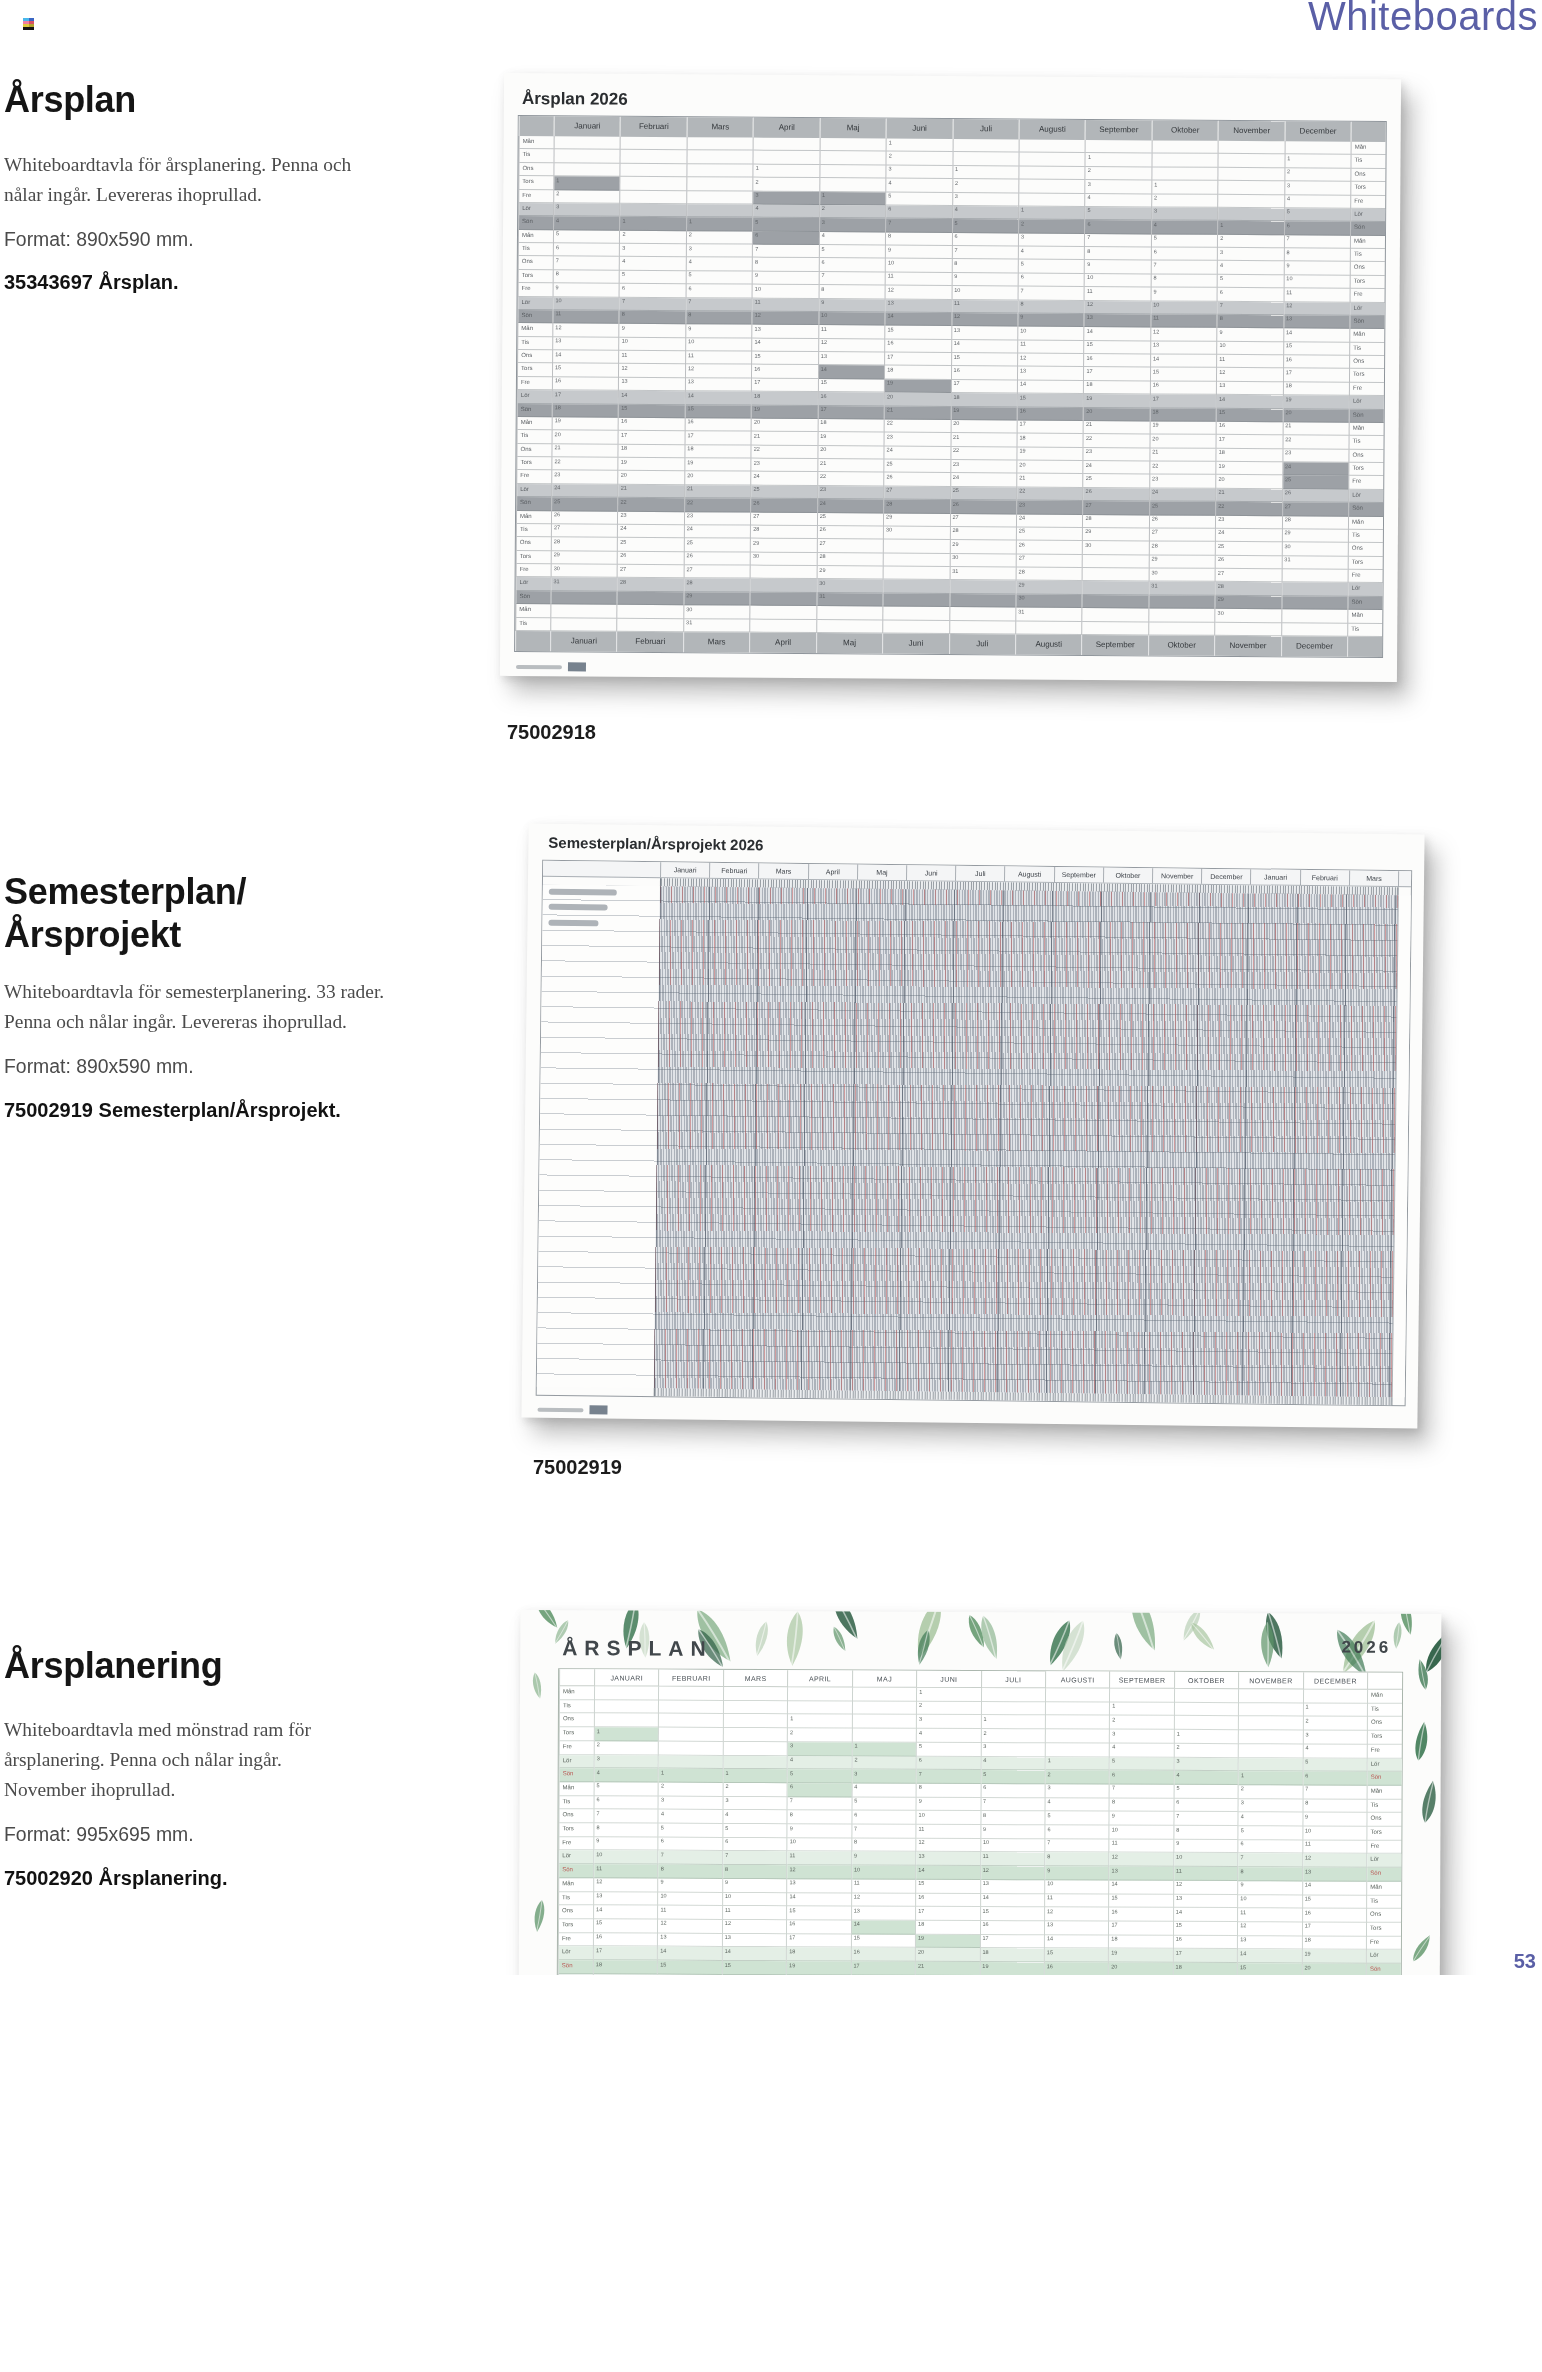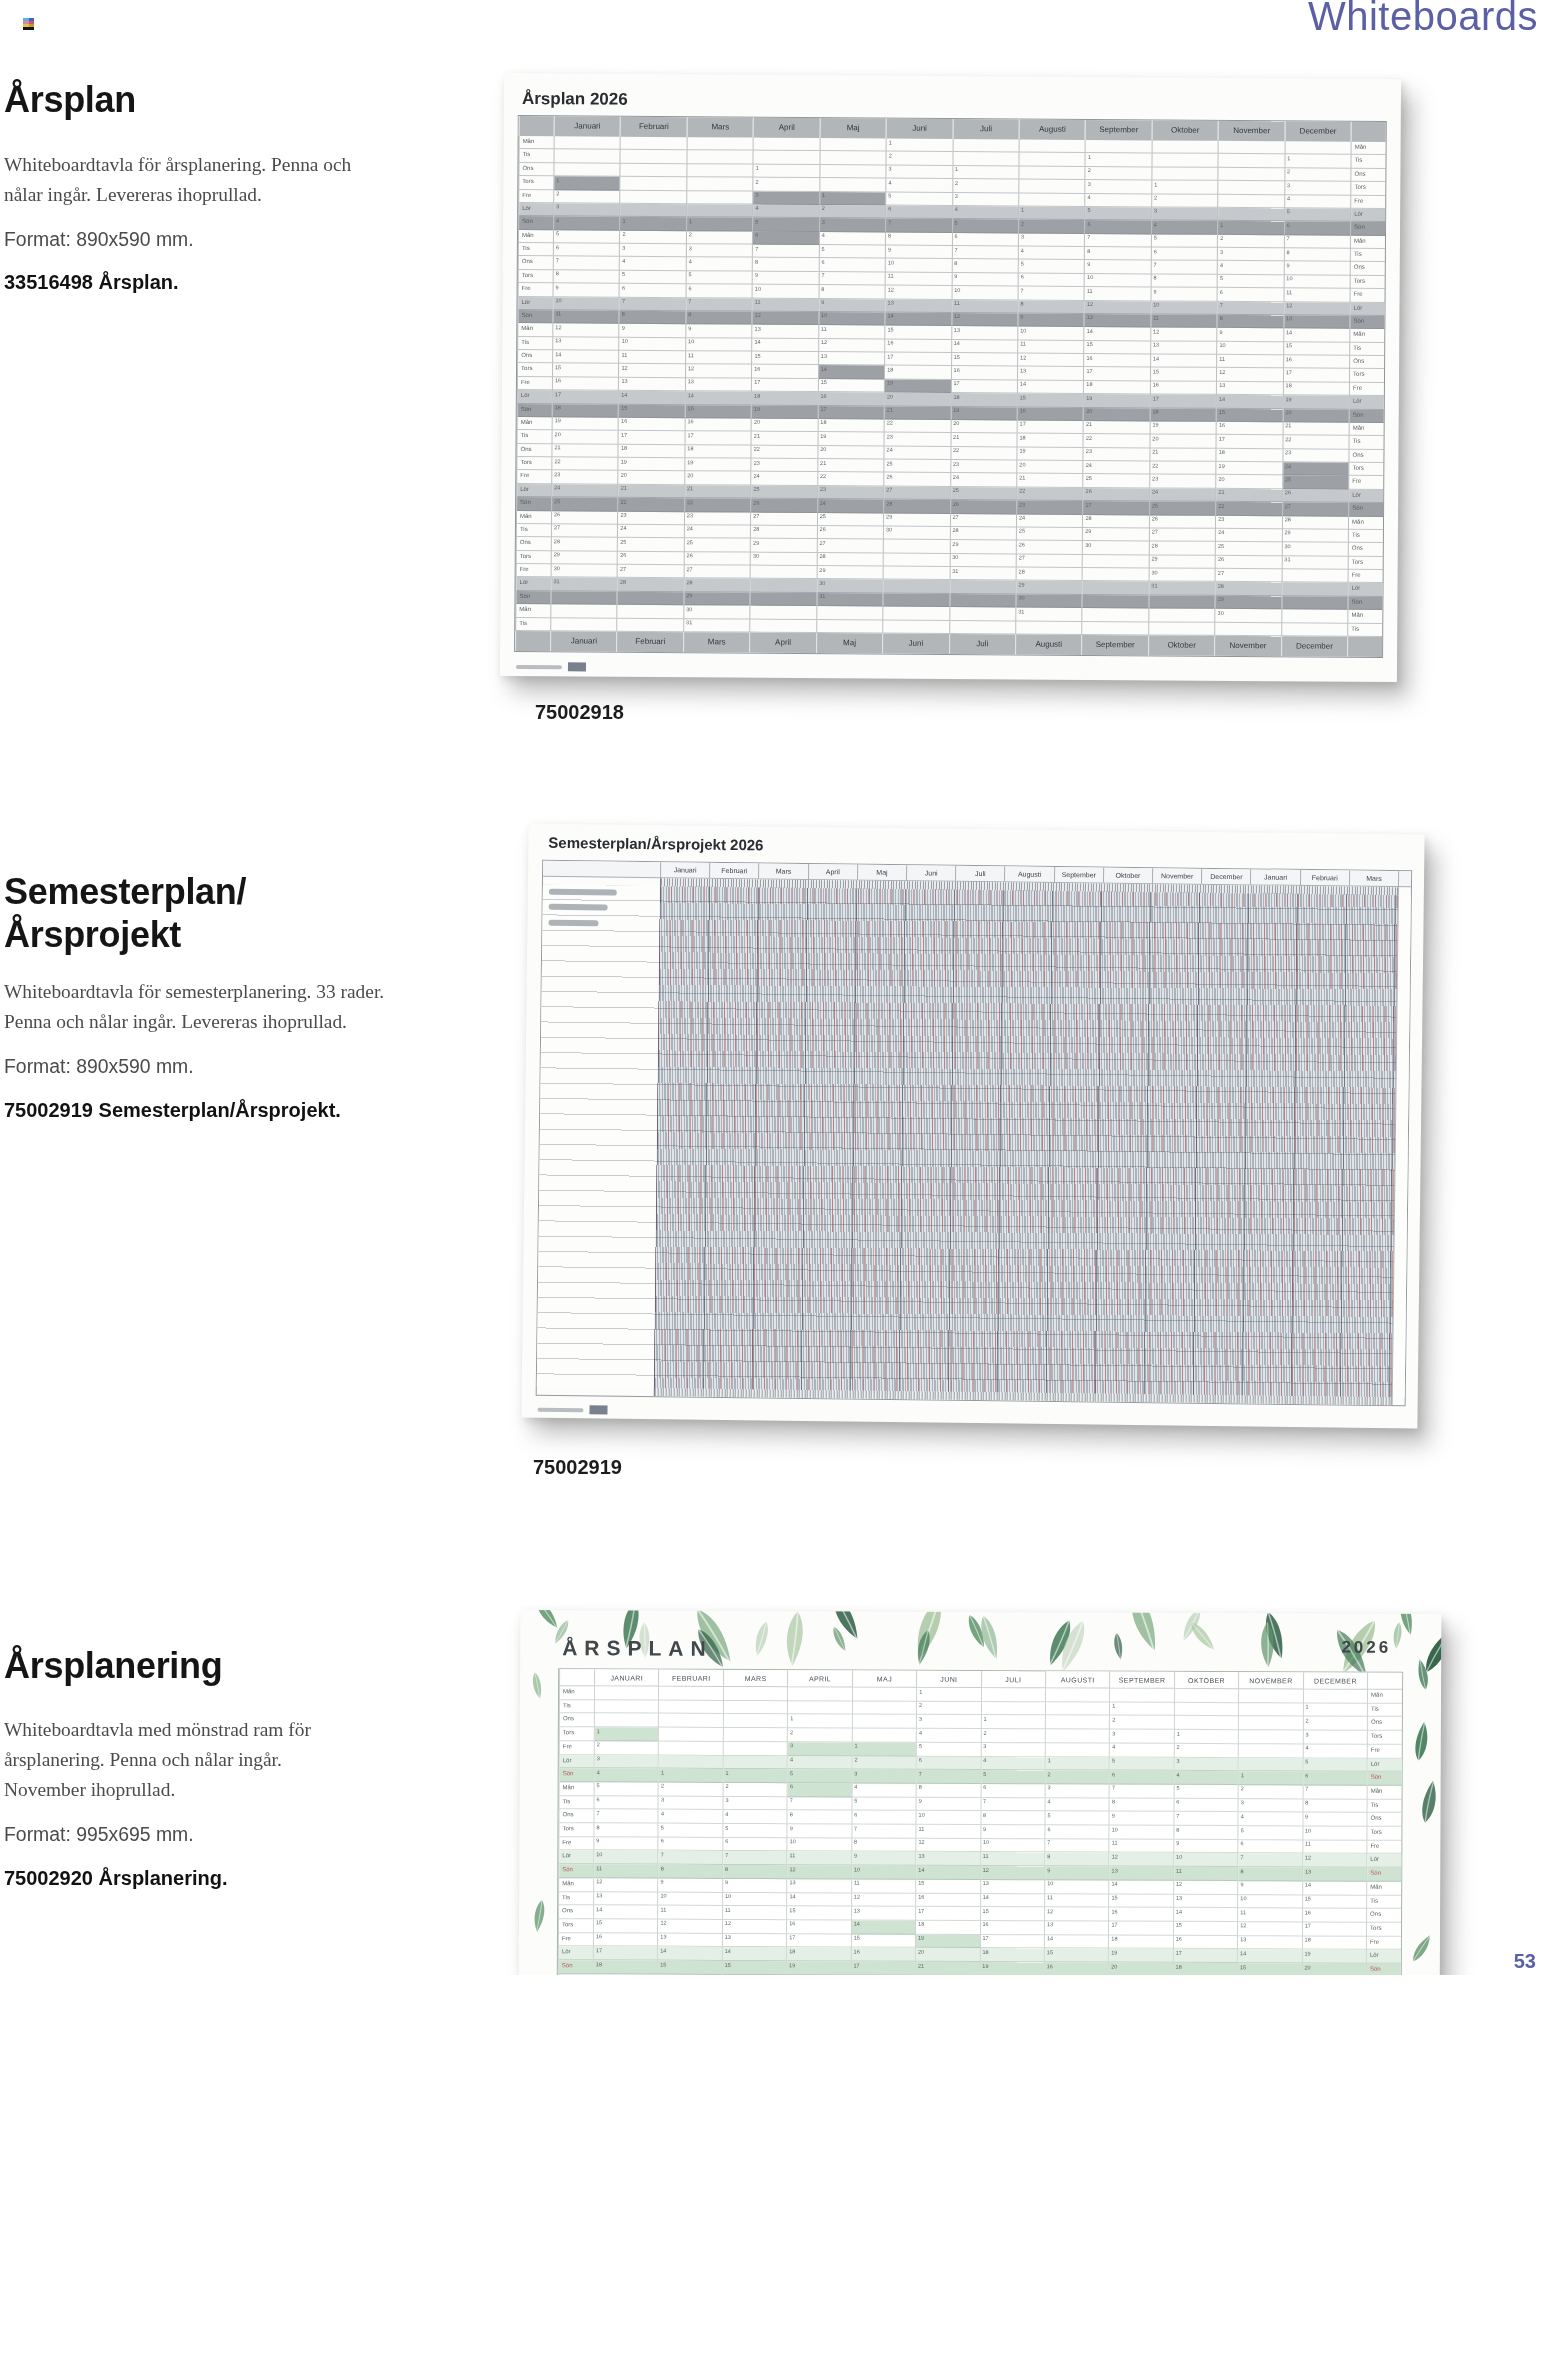--- a/index.html
+++ b/index.html
@@ -124,21 +124,21 @@
   </div>
   <div class="page-title">Whiteboards</div>
 
   <div class="tcol" style="top:78px;">
     <div class="h1">Årsplan</div>
     <div class="desc" style="margin-top:29px;">
       <div>Whiteboardtavla för årsplanering. Penna och</div>
       <div>nålar ingår. Levereras ihoprullad.</div>
     </div>
     <div class="fmt" style="margin-top:14px;">Format: 890x590 mm.</div>
-    <div class="code" style="margin-top:17px;">33516498 Årsplan.</div>
+    <div class="code" style="margin-top:17px;">35343697 Årsplan.</div>
   </div>
 
   <div class="board b1" id="board1" style="left:502px;top:76px;width:897px;height:603px;transform:rotate(.4deg);">
     <div class="b-title" style="left:18px;top:8px;font-size:17px;margin-top:8px;">Årsplan 2026</div>
     <div class="yg" id="yg1" style="left:14px;right:14px;top:42px;bottom:24px;">
         <div class="yg-row yg-head">
           <div class="yg-corner"></div>
           <div class="yg-mcell">Januari</div>
           <div class="yg-mcell">Februari</div>
           <div class="yg-mcell">Mars</div>
@@ -716,21 +716,21 @@
           <div class="yg-mcell">November</div>
           <div class="yg-mcell">December</div>
           <div class="yg-corner"></div>
         </div>
       </div>
     <div class="foot-marks" style="left:16px;bottom:5px;">
       <div class="fm-bar"></div>
         <div class="fm-box"></div>
     </div>
   </div>
-  <div class="caption" style="left:507px;top:701px;margin-left:28px;">75002918</div>
+  <div class="caption" style="left:507px;top:721px;">75002918</div>
 
   <div class="tcol" style="top:870px;">
     <div class="h1">
       <div>Semesterplan/</div>
       <div>Årsprojekt</div>
     </div>
     <div class="desc" style="margin-top:21px;">
       <div>Whiteboardtavla för semesterplanering. 33 rader.</div>
       <div>Penna och nålar ingår. Levereras ihoprullad.</div>
     </div>

